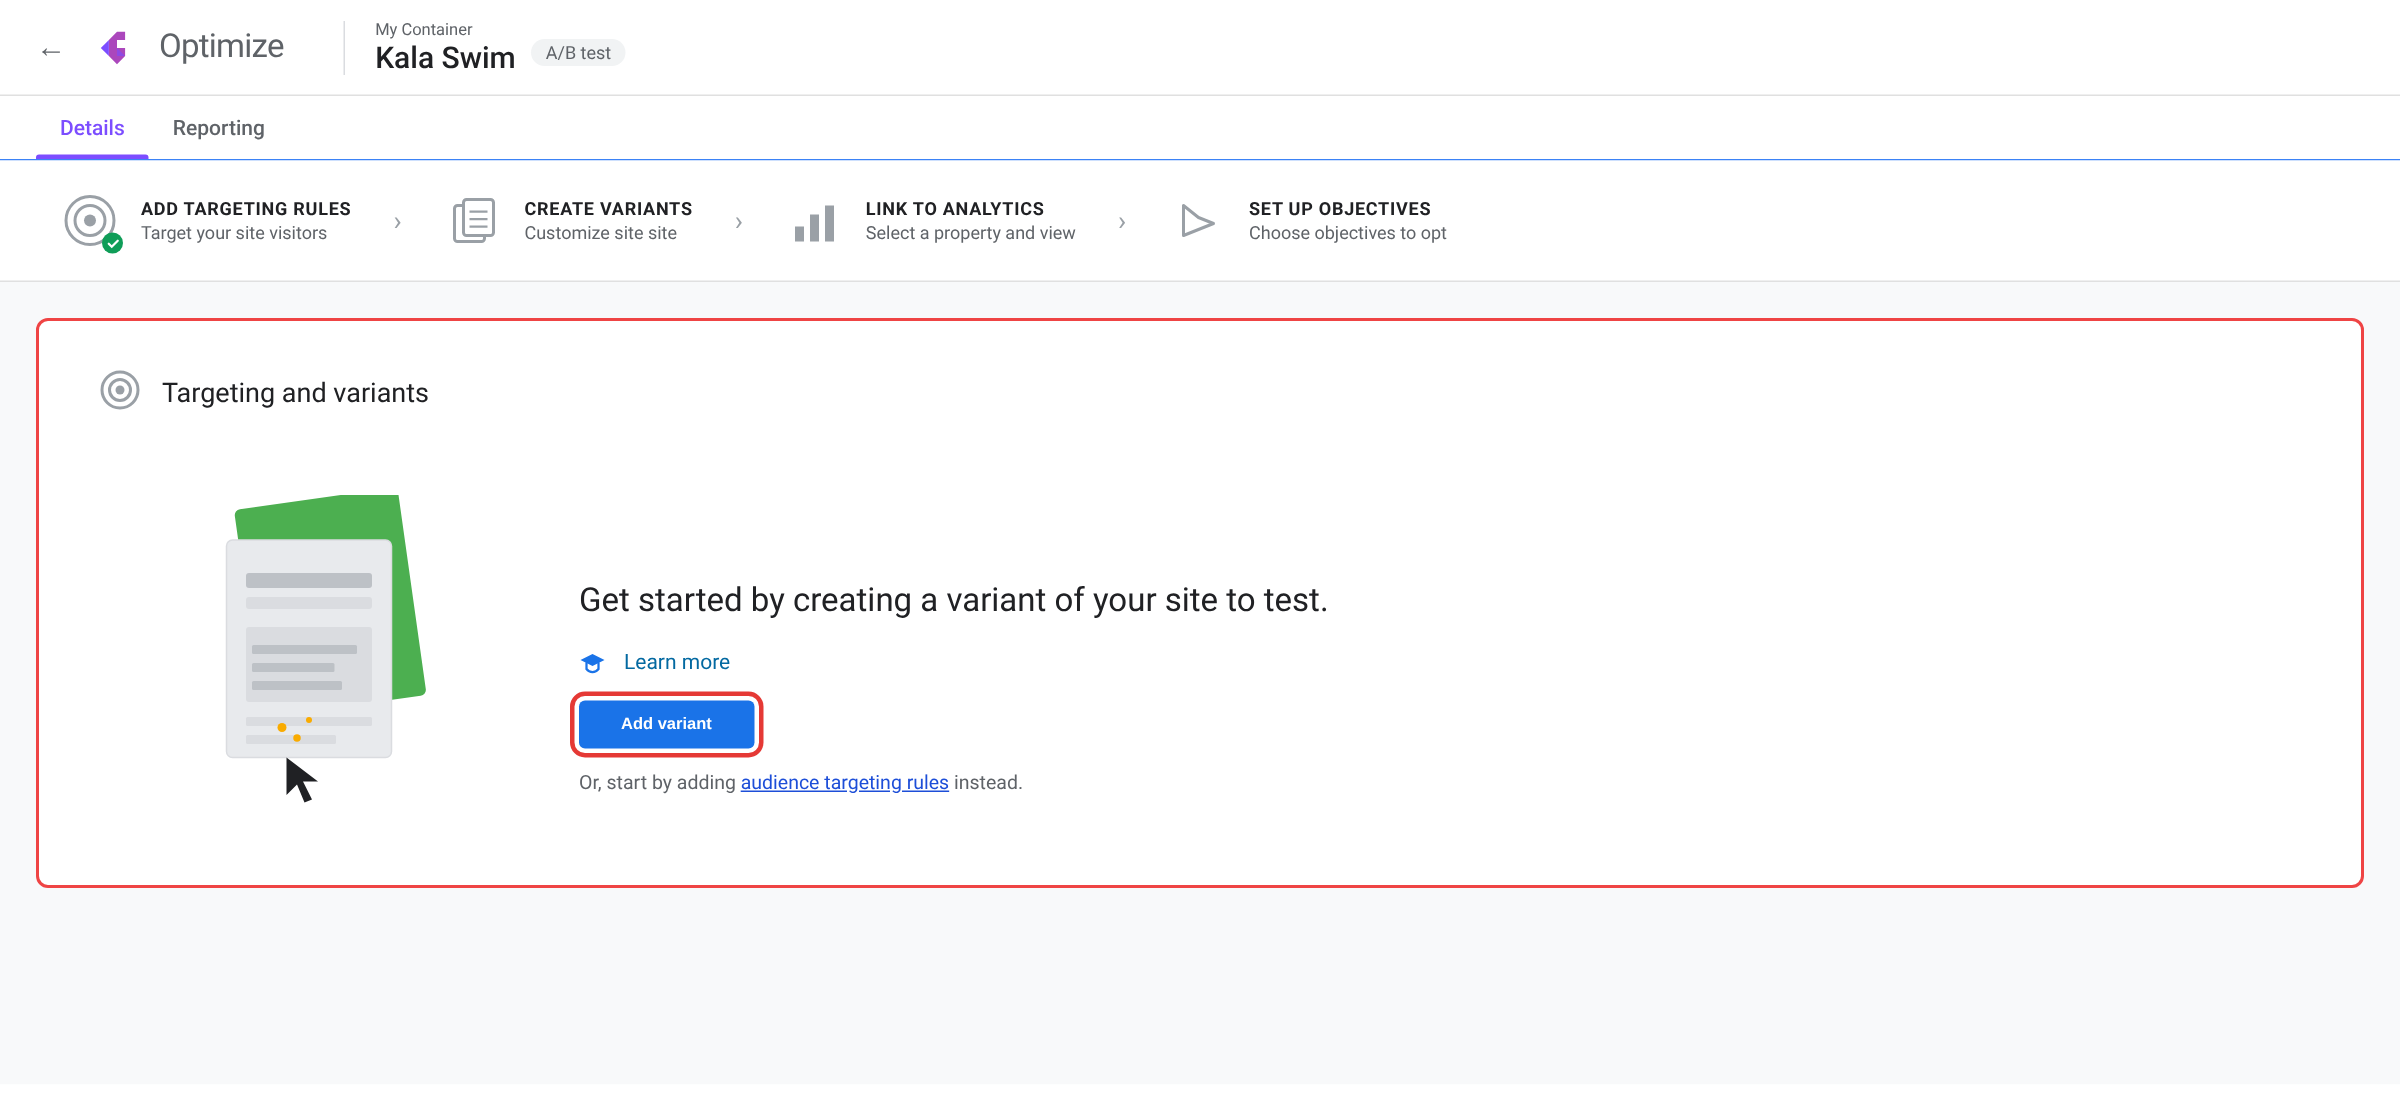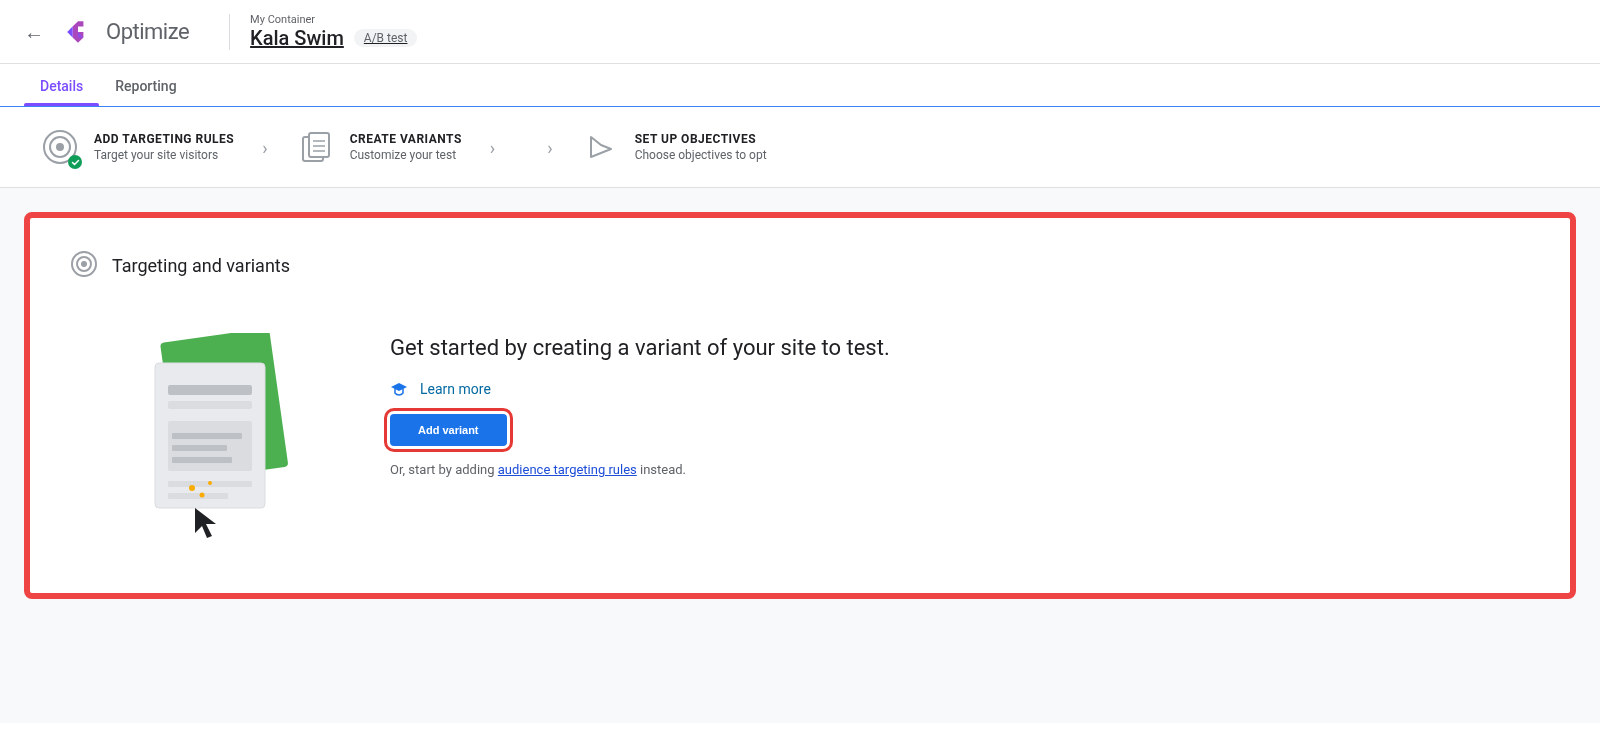--- a/index.html
+++ b/index.html
@@ -46,23 +46,22 @@
       display: flex;
       flex-direction: column;
     }
     .header-container-label {
       font-size: 11px;
       color: #5f6368;
       font-weight: 400;
     }
     .header-experiment-row {
       display: flex;
-      align-items: center;
+      align-items: flex-start;
       gap: 10px;
-      text-decoration: underline;
     }
     .header-experiment-name {
       font-size: 20px;
       font-weight: 500;
       color: #202124;
     }
     .header-badge {
       background: #f1f3f4;
       color: #5f6368;
       font-size: 12px;
@@ -148,37 +147,37 @@
 
     
     .main-content {
       background: #f8f9fa;
       min-height: calc(731px - 64px - 50px - 82px);
       padding: 24px 24px;
     }
     .card {
       background: #fff;
       border-radius: 8px;
-      border: 6px solid #ef4444;
+      border: 2px solid #ef4444;
       padding: 32px 40px 40px;
     }
     .card-header {
       display: flex;
       align-items: center;
       gap: 14px;
       margin-bottom: 32px;
     }
     .card-title {
       font-size: 18px;
       font-weight: 400;
       color: #202124;
     }
     .card-body {
       display: flex;
-      align-items: flex-start;
+      align-items: flex-end;
       gap: 80px;
       padding: 20px 40px;
     }
 
     
     .illustration {
       width: 200px;
       height: 200px;
       flex-shrink: 0;
       position: relative;
@@ -310,26 +309,39 @@
       <svg width="36" height="36" viewBox="0 0 36 36" fill="none">
         <rect x="5" y="8" width="20" height="24" rx="2" stroke="#9aa0a6" stroke-width="2" fill="none"></rect>
         <rect x="11" y="4" width="20" height="24" rx="2" stroke="#9aa0a6" stroke-width="2" fill="white"></rect>
         <line x1="15" y1="12" x2="27" y2="12" stroke="#9aa0a6" stroke-width="1.5"></line>
         <line x1="15" y1="17" x2="27" y2="17" stroke="#9aa0a6" stroke-width="1.5"></line>
         <line x1="15" y1="22" x2="27" y2="22" stroke="#9aa0a6" stroke-width="1.5"></line>
       </svg>
     </div>
     <div class="step-text">
       <span class="step-title">CREATE VARIANTS</span>
-      <span class="step-subtitle">Customize your test</span>
+      <span class="step-subtitle">Customize site site</span>
     </div>
   </div>
 
   <div class="step-chevron">›</div>
 
+  <div class="step">
+    <div class="step-icon">
+      <svg width="36" height="36" viewBox="0 0 36 36" fill="none">
+        <rect x="5" y="22" width="6" height="10" fill="#9aa0a6"></rect>
+        <rect x="15" y="14" width="6" height="18" fill="#9aa0a6"></rect>
+        <rect x="25" y="8" width="6" height="24" fill="#9aa0a6"></rect>
+      </svg>
+    </div>
+    <div class="step-text">
+      <span class="step-title">LINK TO ANALYTICS</span>
+      <span class="step-subtitle">Select a property and view</span>
+    </div>
+  </div>
 
   <div class="step-chevron">›</div>
 
   <div class="step">
     <div class="step-icon">
       <svg width="36" height="36" viewBox="0 0 36 36" fill="none">
         <path d="M8 8 L8 28 L28 20 L18 16 Z" stroke="#9aa0a6" stroke-width="2" fill="none" stroke-linejoin="round"></path>
       </svg>
     </div>
     <div class="step-text">

